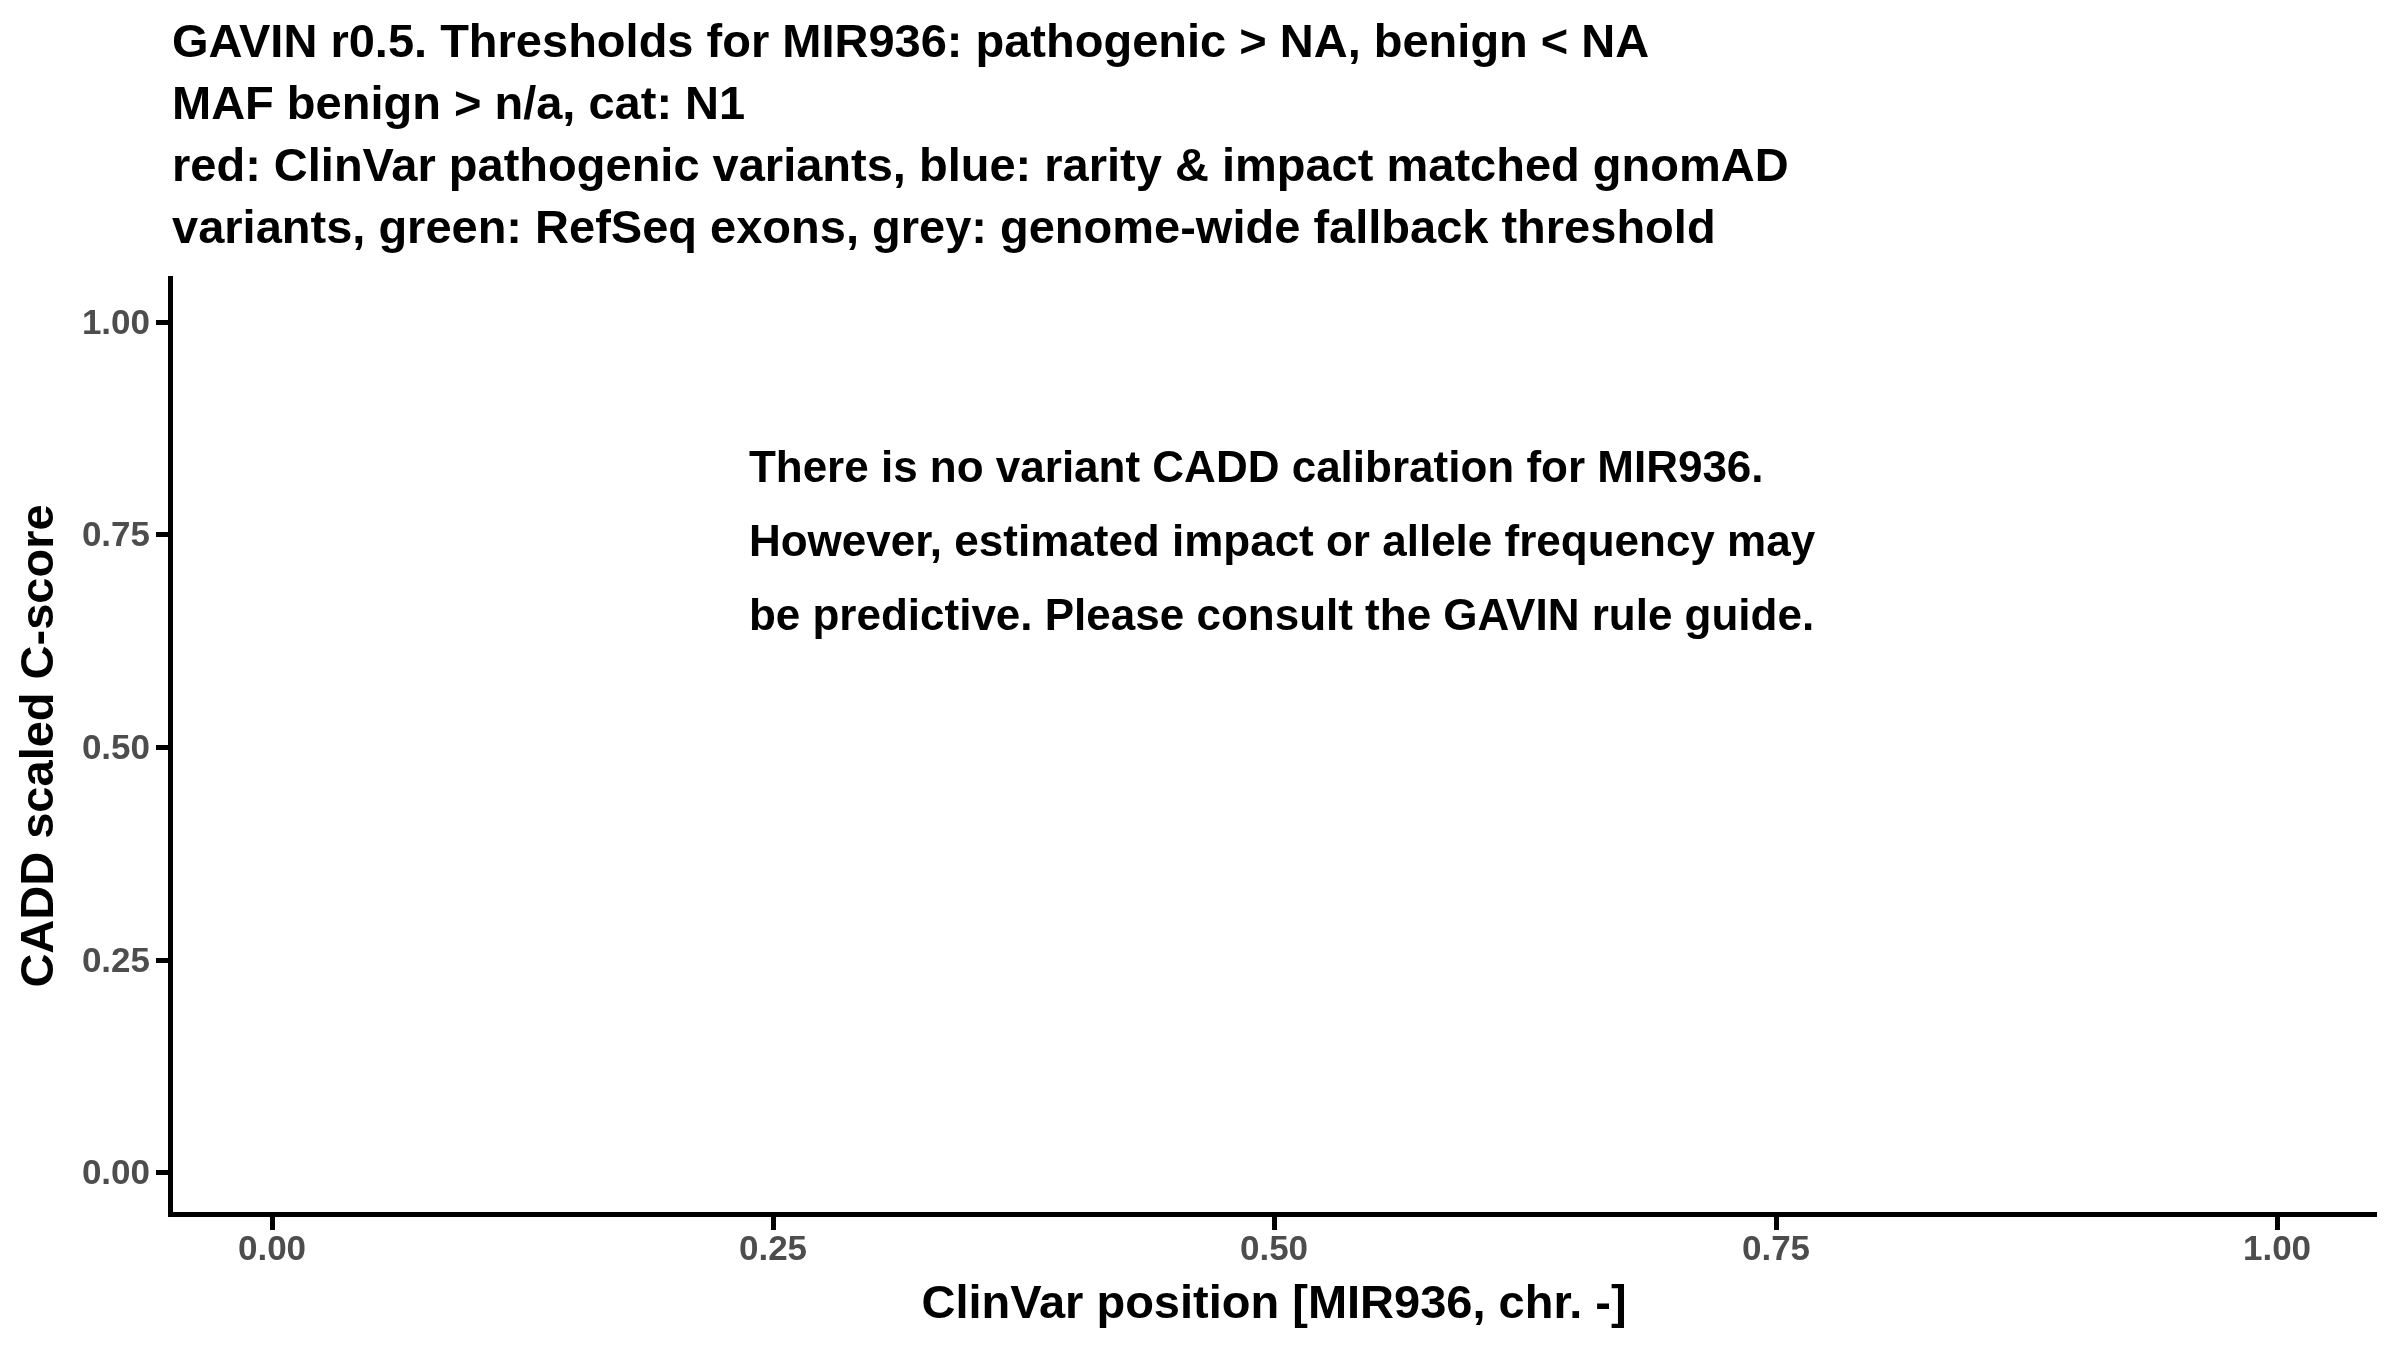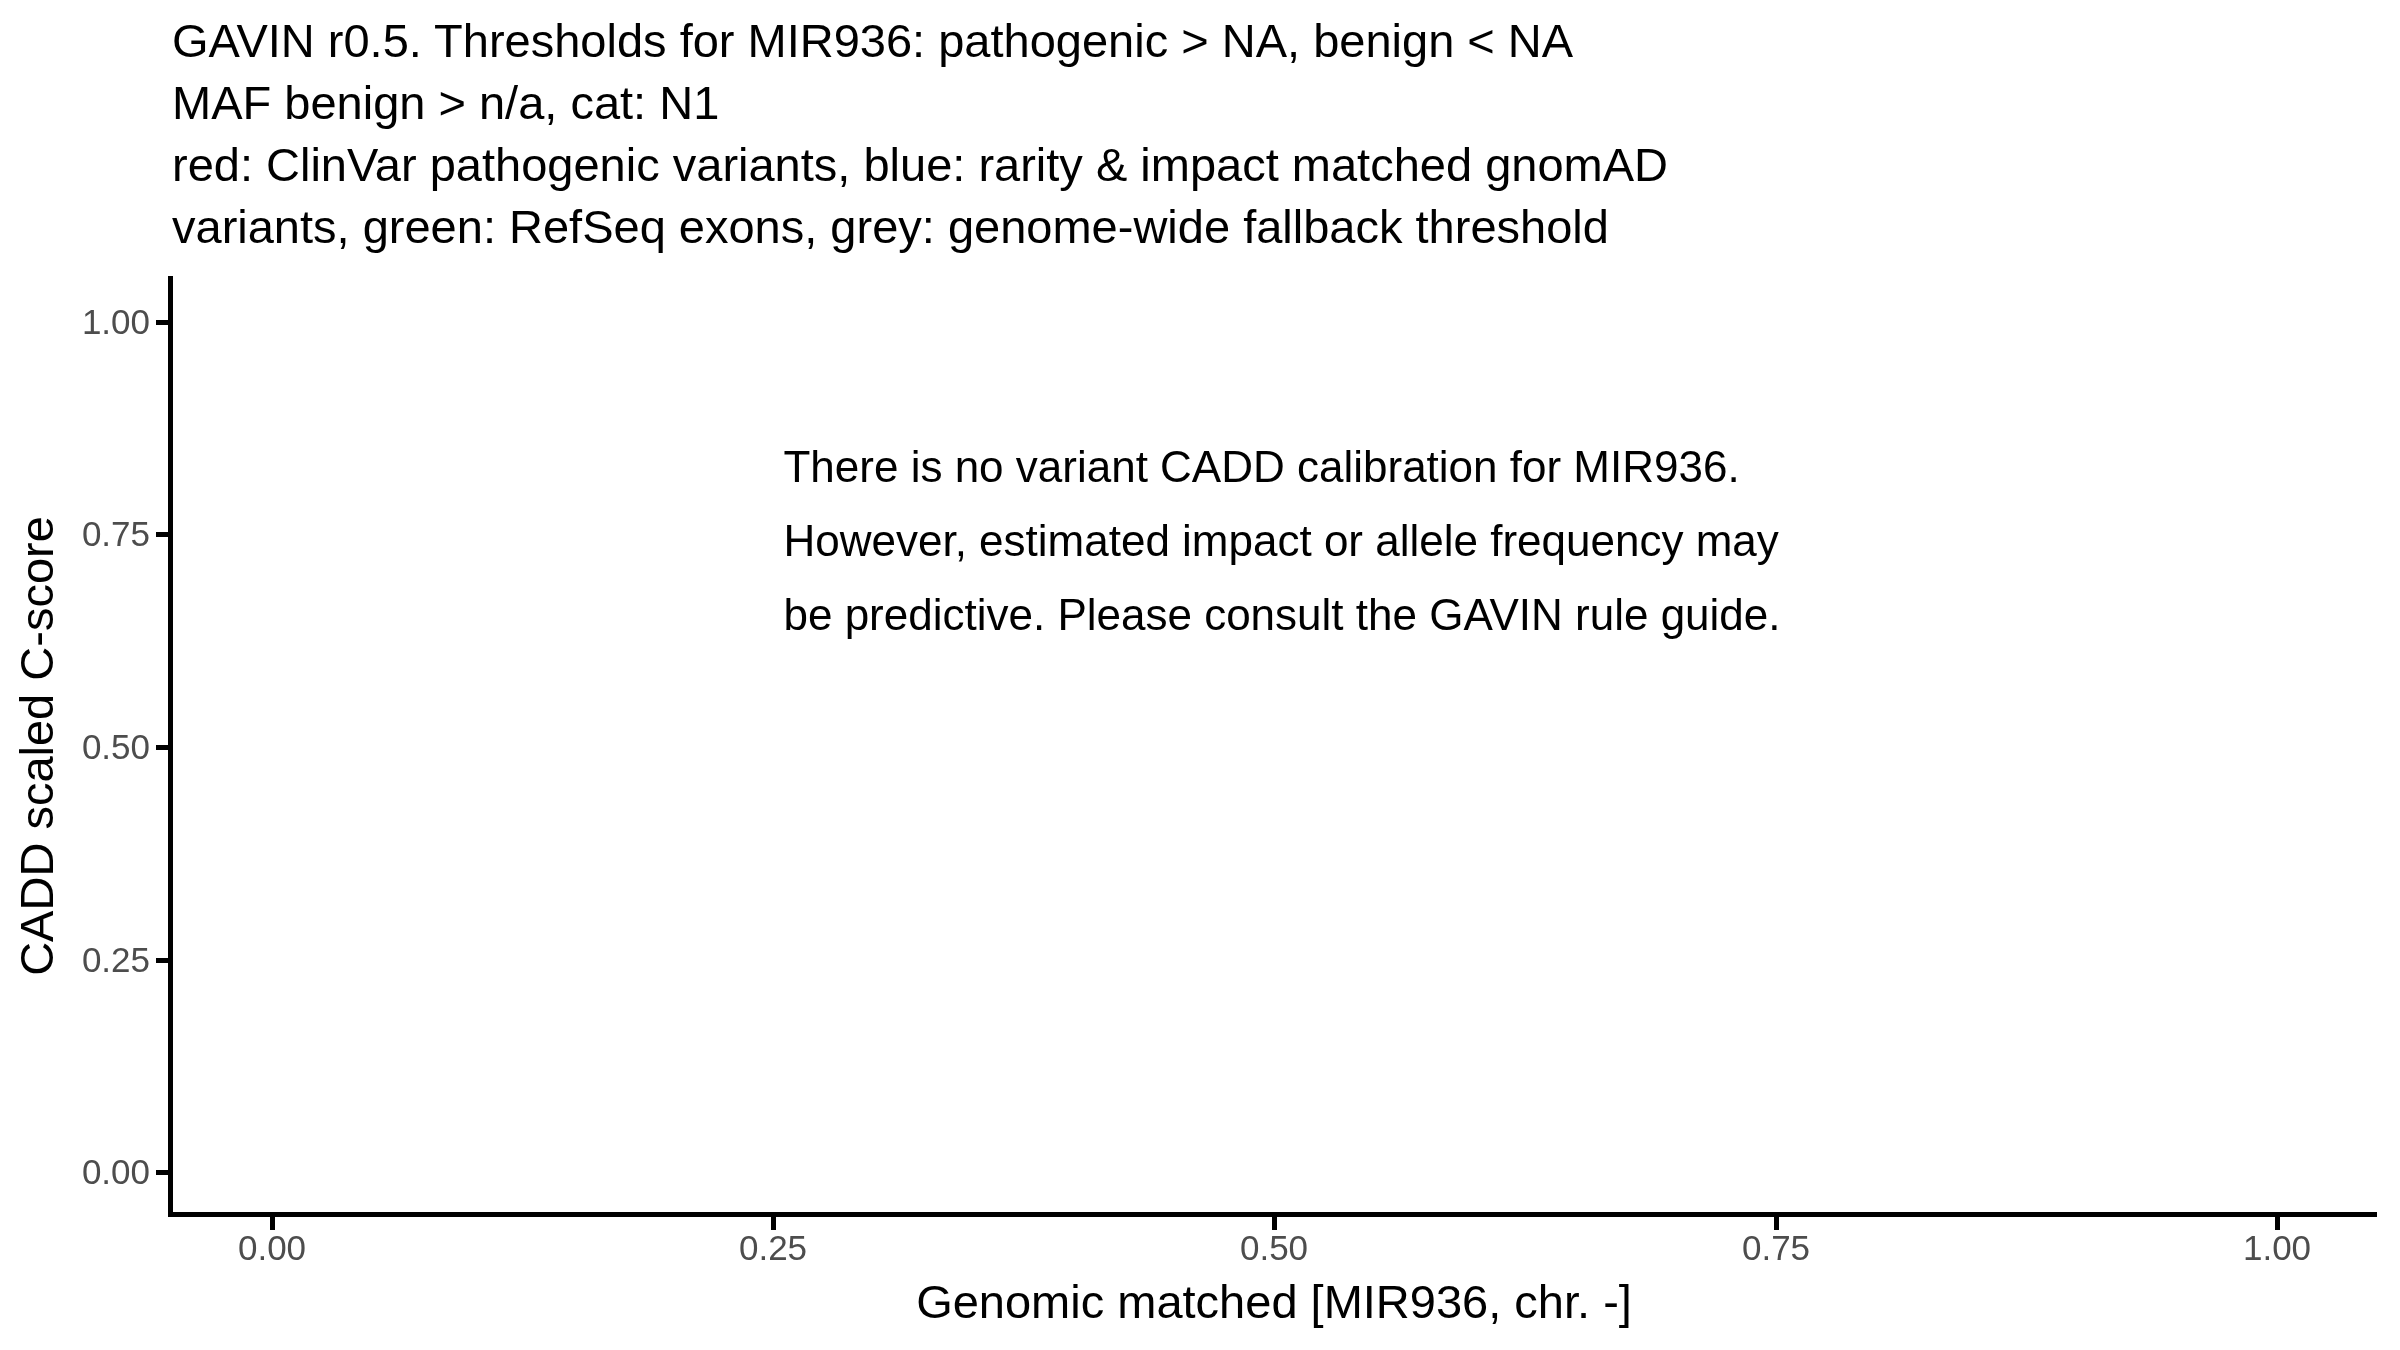--- a/index.html
+++ b/index.html
@@ -8,20 +8,21 @@
     background: #ffffff;
     font-family: "Liberation Sans", sans-serif;
   }
   .figure {
     position: relative;
     width: 2400px;
     height: 1350px;
     background: #ffffff;
     overflow: hidden;
     color: #000000;
+    font-weight: bold;
   }
   .plot-title {
     position: absolute;
     left: 172px;
     top: 10px;
     font-size: 47px;
     line-height: 62px;
     color: #000000;
     white-space: pre-line;
   }
@@ -137,15 +138,15 @@
   <div class="tick x-tick" style="left: 2275px;"></div>
 
   <div class="x-tick-label" style="left: 272px;">0.00</div>
   <div class="x-tick-label" style="left: 773px;">0.25</div>
   <div class="x-tick-label" style="left: 1274px;">0.50</div>
   <div class="x-tick-label" style="left: 1776px;">0.75</div>
   <div class="x-tick-label" style="left: 2277px;">1.00</div>
 
   <div class="y-axis-title">CADD scaled C-score</div>
 
-  <div class="x-axis-title">Genomic matched [MIR936, chr. -]</div>
+  <div class="x-axis-title">ClinVar position [MIR936, chr. -]</div>
 
 </div>
 
 </body></html>

